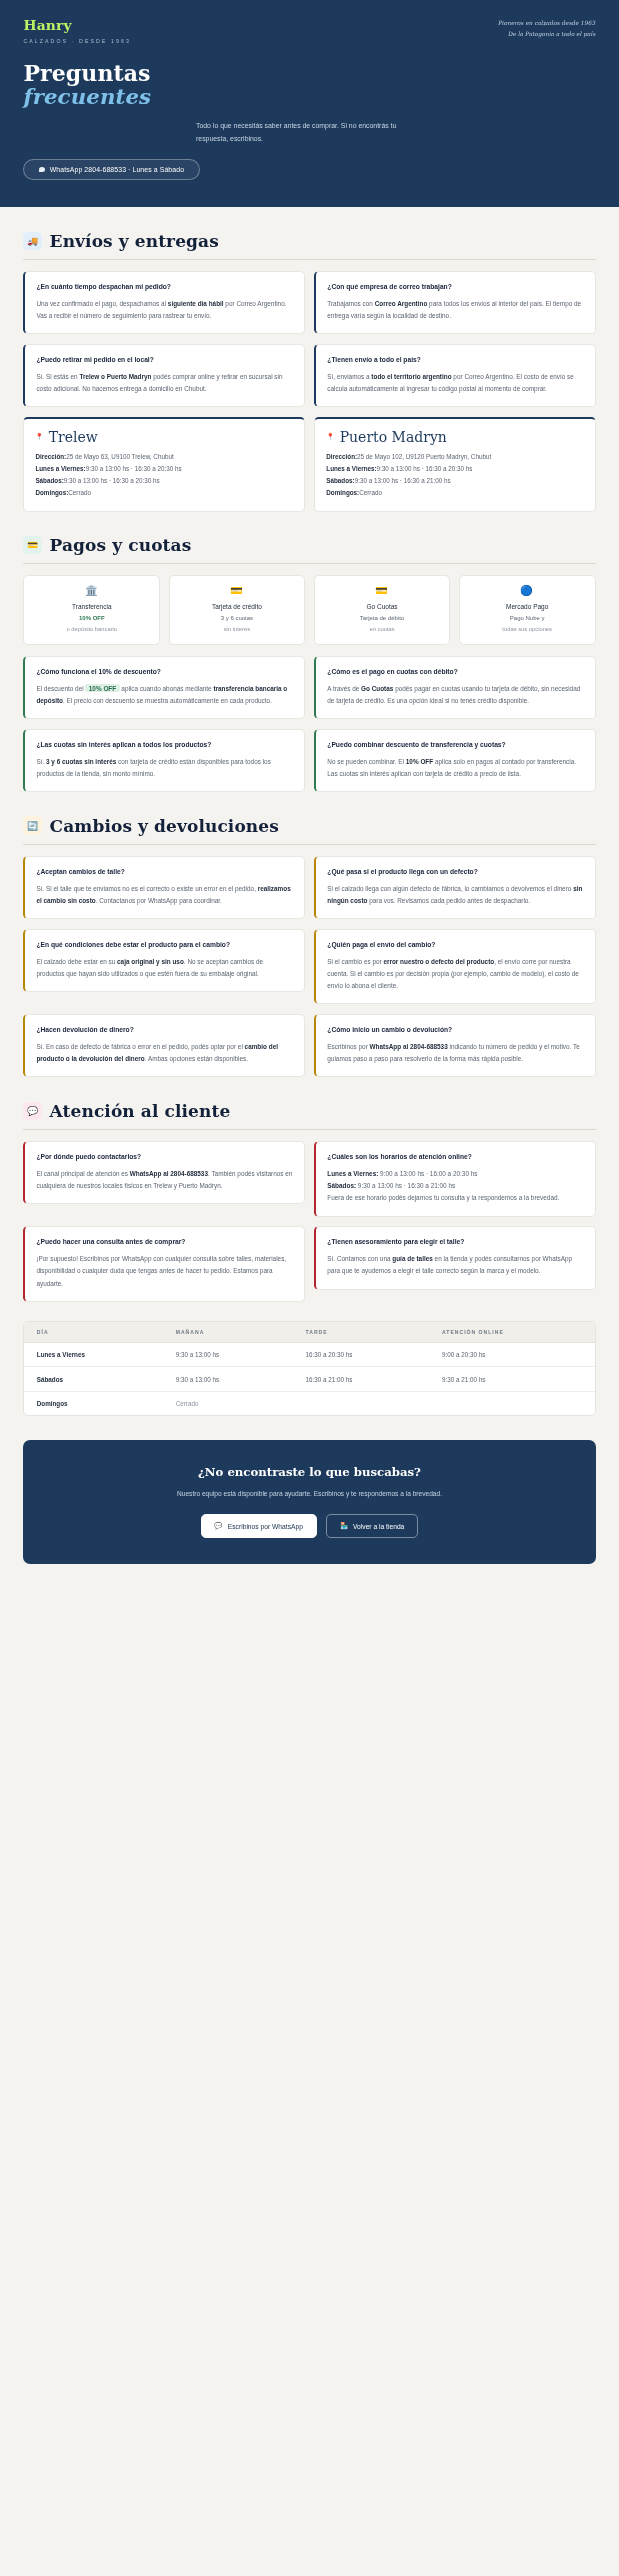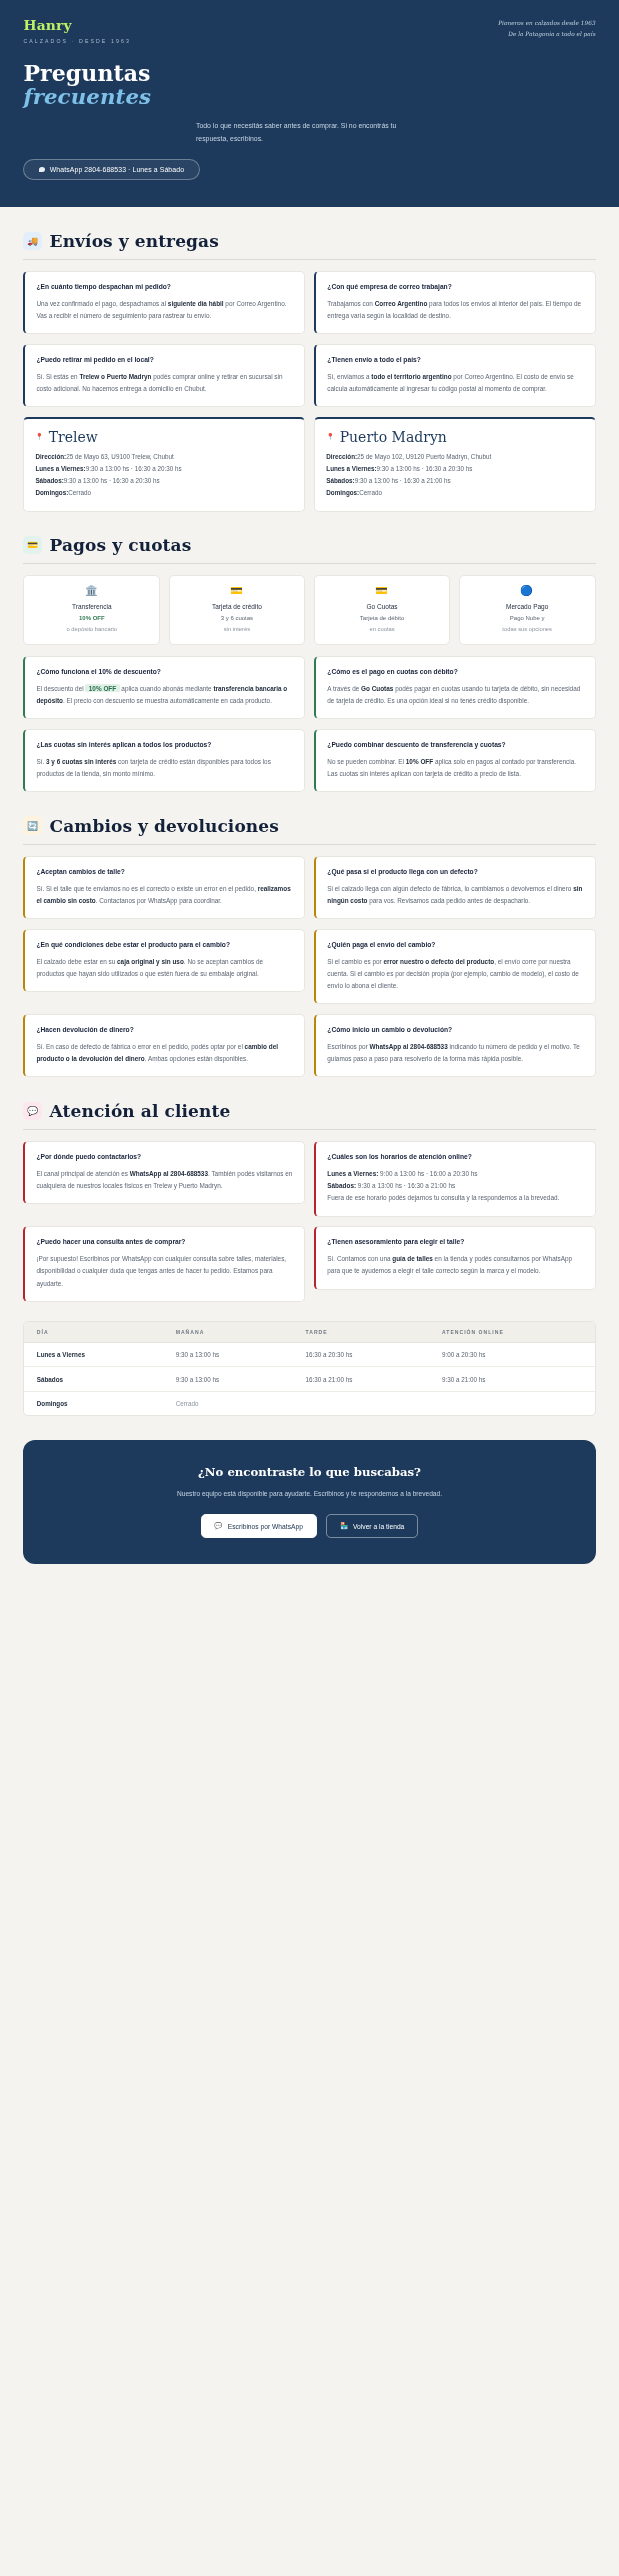--- a/index.html
+++ b/index.html
@@ -232,21 +232,21 @@
     border-bottom:0.7px solid #eeece6;
   }
   tbody tr:last-child td{border-bottom:none;}
   tbody td.day{font-weight:700;color:#1d2839;}
   tbody td.closed{color:var(--muted);}
 
   
   .cta{
     margin-top:23.4px;
     background:var(--navy);
-    border-radius:12px;
+    border-radius:7px;
     padding:25px 20.6px 26px 20.6px;
     text-align:center;
   }
   .cta h2{
     font-family:"DejaVu Serif", serif;
     font-weight:700;font-size:11.7px;color:#fff;margin:0 0 9px 0;
   }
   .cta p{
     margin:0 0 14.4px 0;font-size:6.6px;color:#c6d4e3;line-height:1.8;
   }

